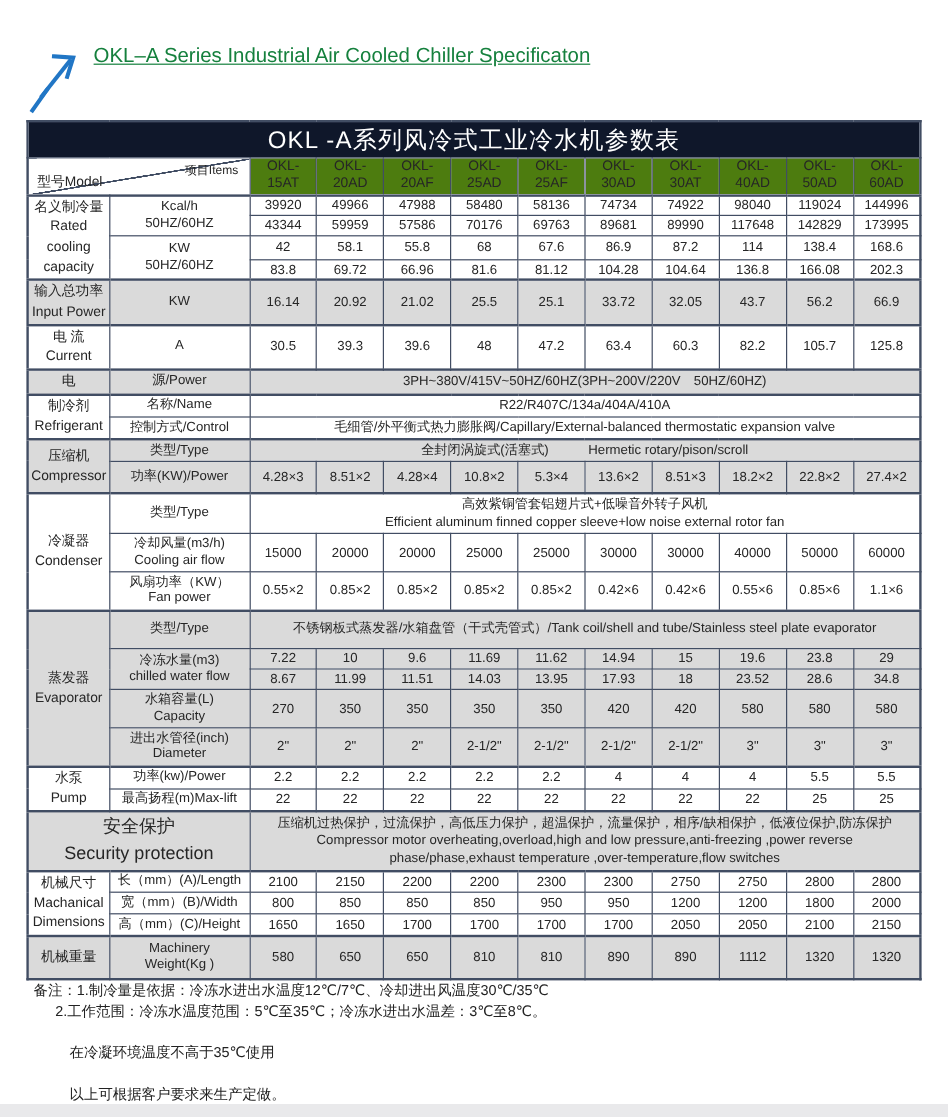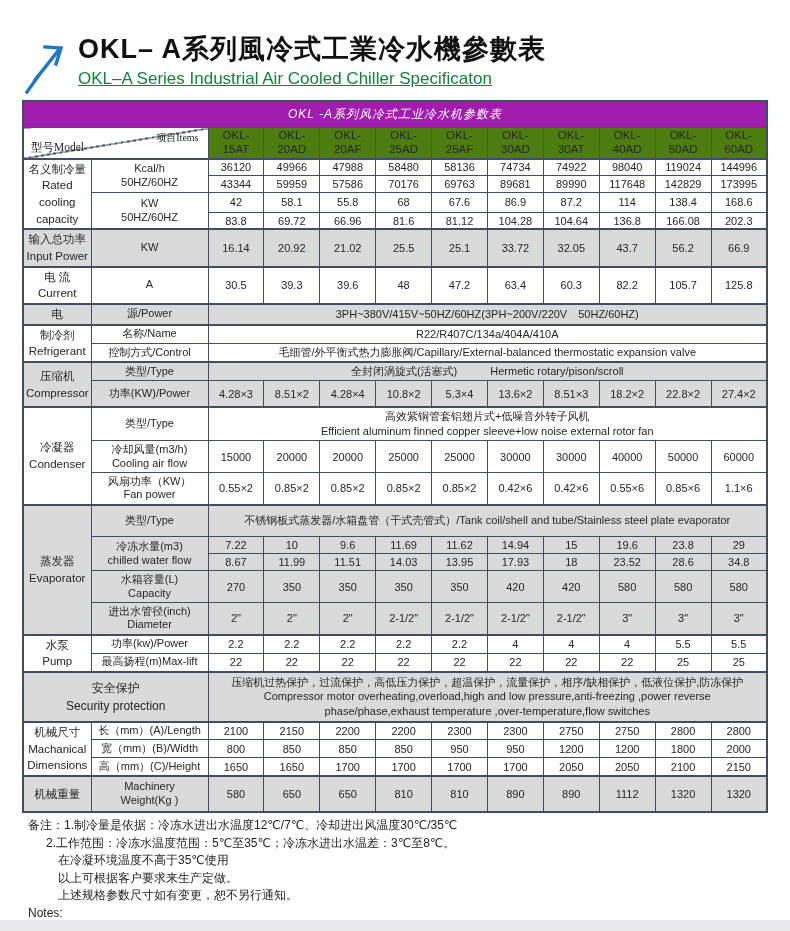--- a/index.html
+++ b/index.html
@@ -21,64 +21,62 @@
     font-size:11px;text-align:center;color:#262626;
     border:2px solid #414d63;
   }
   table.spec td,table.spec th{
     border:1px solid #414d63;padding:1px 2px;font-weight:normal;
     overflow:hidden;
   }
   tr.sec-top>td,tr.sec-top>th{border-top-width:2px;}
   tr.r-head>th,tr.r-head>td{border-bottom-width:2px;}
   .tbar{
-    background:#a21caf;color:#ffffff;font-size:12px;letter-spacing:1px;
-    height:23px;font-weight:normal;font-style:italic;
+    background:#0f172a;color:#ffffff;font-size:20px;letter-spacing:1px;
+    height:23px;font-weight:normal;
   }
   .pre{white-space:pre-line;line-height:1.3;}
   .model-h{font-size:11.5px;white-space:pre-line;line-height:1.2;background:#4d7c0f;}
   .sec{font-size:11.5px;white-space:pre-line;line-height:1.45;}
   .item{font-size:11px;white-space:pre-line;line-height:1.25;}
   tr.shade>td,tr.shade>th{background:#dadada;}
   
   tr.h18{height:18px} tr.h21{height:17px} tr.h27{height:27px}
   tr.h31{height:31px} tr.h32{height:32px} tr.h33{height:33px}
   tr.h36{height:36px} tr.h50{height:50px}
   
   td.corner{
     position:relative;padding:0;
     background-image:linear-gradient(to bottom right,
       transparent calc(50% - 0.7px), #414d63 calc(50% - 0.7px),
       #414d63 calc(50% + 0.7px), transparent calc(50% + 0.7px));
-    font-family:Liberation Serif, serif;
   }
   td.corner .c-model{position:absolute;left:7px;bottom:3px;font-size:11.5px;}
   td.corner .c-items{position:absolute;right:9px;top:3px;font-size:10px;}
-  .sec-merged{font-size:12px;white-space:pre-line;line-height:1.5;}
+  .sec-merged{font-size:15px;white-space:pre-line;line-height:1.5;}
   .longcell{font-size:11px;line-height:1.35;}
   
   .notes{position:absolute;left:28px;top:817px;font-size:12px;line-height:17.5px;color:#222;}
   .notes .ind1{padding-left:18px;}
-  .notes .ind2{padding-left:30px;}
+  .notes .ind2{padding-left:30px;margin-top:17px;}
   
   .bottom-strip{position:absolute;left:0;bottom:0;width:790px;height:11px;background:#e9e9eb;}
 </style>
 </head>
 <body>
 
 <div class="page-header">
   <svg class="logo" width="46" height="56" viewBox="0 0 46 56">
     <g stroke="#2176c5" fill="none" stroke-linecap="square">
       <path d="M3 53 L15 36" stroke-width="3.4"></path>
       <path d="M11 41 L34 12" stroke-width="3.4"></path>
       <path d="M21 8 L37 9 L32 25" stroke-width="3.4"></path>
     </g>
   </svg>
   <div class="titles">
-    <div class="title-zh">OKL– A系列風冷式工業冷水機參數表</div>
     <div class="title-en">OKL–A Series Industrial Air Cooled Chiller Specificaton</div>
   </div>
 </div>
 
 <table class="spec">
   <colgroup>
     <col style="width:68px">
       <col style="width:117px">
     <col>
       <col>
@@ -124,21 +122,21 @@
 60AD</th>
       </tr>
 
   <tr class="h21">
     <td rowspan="4" class="sec">名义制冷量
 Rated
 cooling
 capacity</td>
     <td rowspan="2" class="item">Kcal/h
 50HZ/60HZ</td>
-  <td class="">36120</td>
+  <td class="">39920</td>
         <td class="">49966</td>
         <td class="">47988</td>
         <td class="">58480</td>
         <td class="">58136</td>
         <td class="">74734</td>
         <td class="">74922</td>
         <td class="">98040</td>
         <td class="">119024</td>
         <td class="">144996</td>
       </tr>

